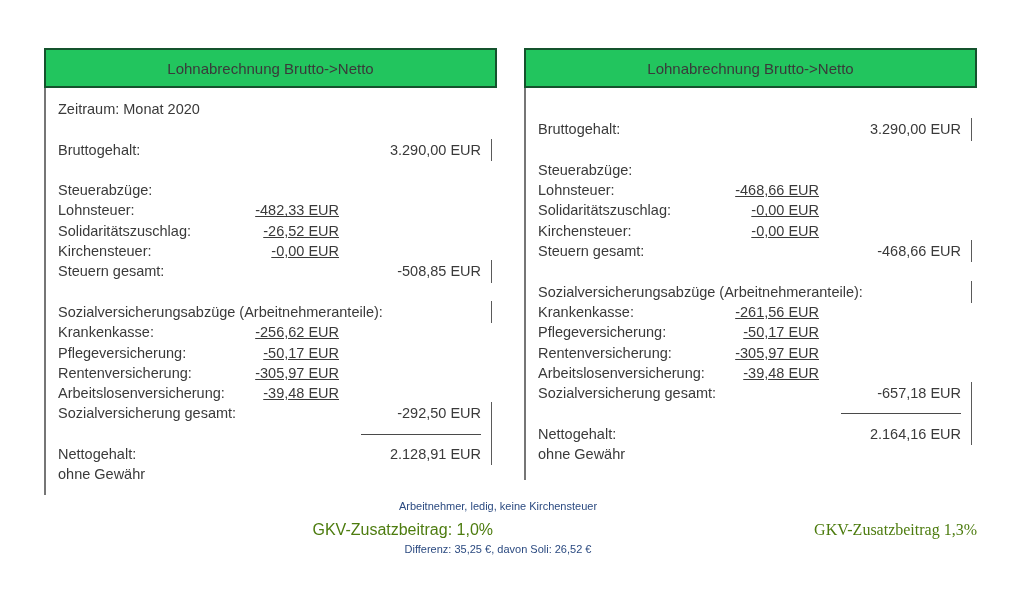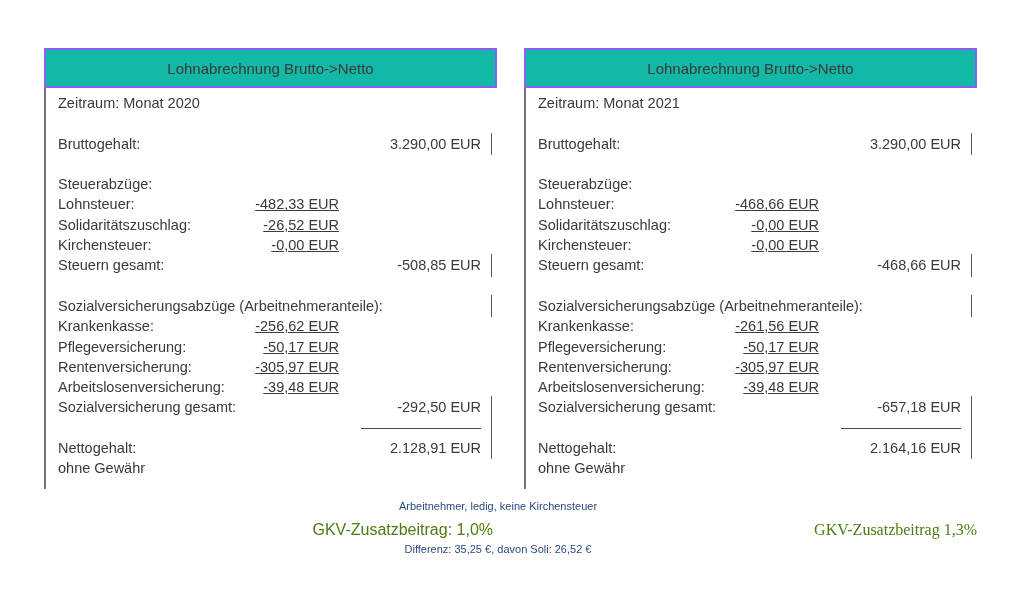--- a/index.html
+++ b/index.html
@@ -4,27 +4,27 @@
 <style>
   * { margin:0; padding:0; box-sizing:border-box; }
   html,body { width:1024px; height:595px; background:#ffffff; overflow:hidden; }
   body { font-family:"Liberation Sans","DejaVu Sans",sans-serif; color:#333333; position:relative; }
 
   .panel { position:absolute; top:48px; width:453px; }
   .panel-left  { left:44px; }
   .panel-right { left:524px; }
 
   .panel-header {
-    height:40px; background:#14b8a6; border:2px solid #8b5cf6;
+    height:40px; background:#22c55e; border:2px solid #14532d;
     display:flex; align-items:center; justify-content:center;
     font-size:15px; color:#3a3a3a;
   }
   .panel-body {
     border-left:2px solid #767676;
-    padding-top:5px; padding-bottom:10px;
+    padding-top:11px; padding-bottom:10px;
     min-height:392px;
   }
 
   .row { position:relative; height:20.3px; font-size:14.5px; line-height:20.3px; color:#3a3a3a; white-space:nowrap; }
   .row .lbl { position:absolute; left:12px; }
   .row .mid { position:absolute; right:158px;text-decoration:underline; }
   .row .tot { position:absolute; right:16px;text-align:center; }
   .row.tick::after {
     content:""; position:absolute; right:5px; top:-1px; bottom:-1px;
     width:1.5px; background:#5a5a5a;
@@ -142,25 +142,20 @@
     <span class="mid"></span>
     <span class="tot"></span>
   </div>
     </div>
 </div>
 
 <div class="panel panel-right">
   <div class="panel-header">Lohnabrechnung Brutto-&gt;Netto</div>
   <div class="panel-body">
       <div class="row">
-    <span class="lbl">Zeitraum: Monat 2021</span>
-    <span class="mid"></span>
-    <span class="tot"></span>
-  </div>
-      <div class="row">
     <span class="lbl"></span>
     <span class="mid"></span>
     <span class="tot"></span>
   </div>
       <div class="row tick">
     <span class="lbl">Bruttogehalt:</span>
     <span class="mid"></span>
     <span class="tot">3.290,00 EUR</span>
   </div>
       <div class="row">

